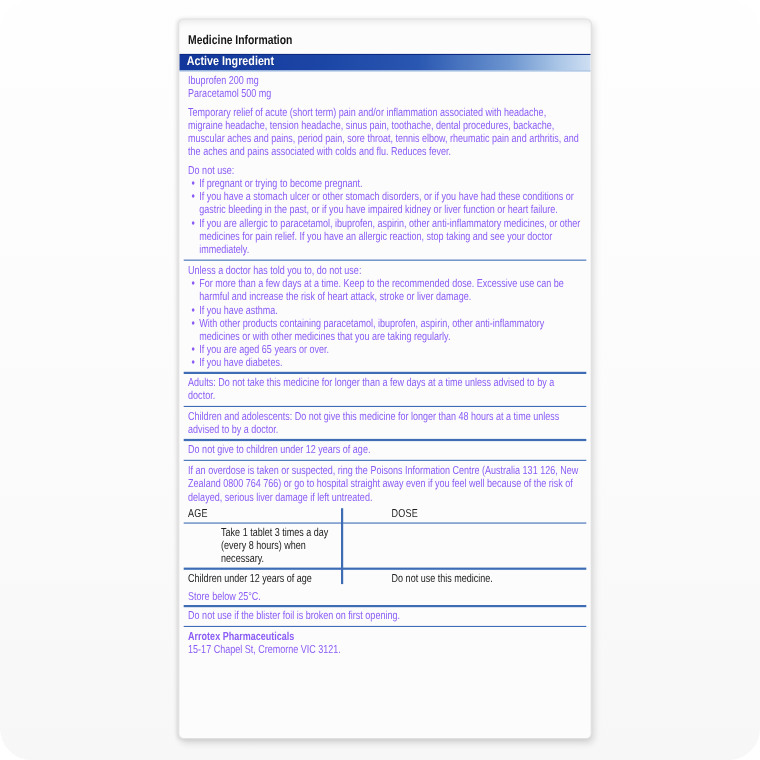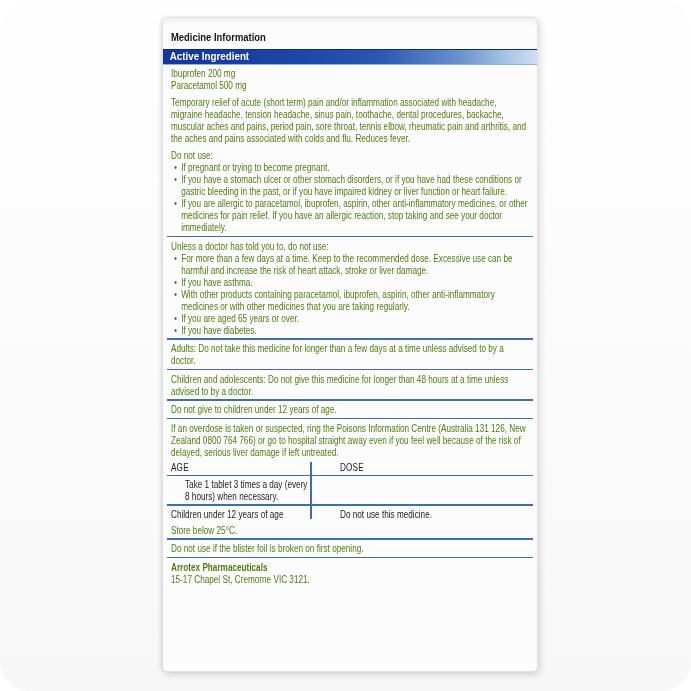--- a/index.html
+++ b/index.html
@@ -45,21 +45,21 @@
   .bar .t {
     display: inline-block;
     color: #ffffff; font-weight: bold; font-size: 11.5px;
     padding-left: 8px;
     transform: scaleX(0.85); transform-origin: 0 50%;
     white-space: nowrap;
     text-shadow: 0 0 1px rgba(0,0,40,0.25);
   }
   .content {
     padding: 2px 8px 3px 8px;
-    color: #4d7c0f;
+    color: #8b5cf6;
   }
   .txt {
     font-size: 10.5px; line-height: 12px;
     transform: scaleX(0.78); transform-origin: 0 0;
     width: 128.2%;
   }
   .gap-s { height: 2px; }
   .rule {
     height: 1.5px; background: #3e6db6;
     margin: 2.5px -4px 2.5px -4px;
@@ -72,21 +72,21 @@
     font-size: 11px;
   }
   
   .dir-table { position: relative; padding: 0 8px; color: #222; }
   .dir-table::before {
     content: "";
     position: absolute; left: 147px; top: 1px; bottom: 3px;
     width: 1.5px; background: #3e6db6;
   }
   .dir-row { display: grid; grid-template-columns: 139px 1fr; gap: 16px; }
-  .dir-row .cell:last-child { padding-left: 14px; }
+  .dir-row .cell:last-child { padding-left: 14px; margin-left: 16px; }
   .dir-rule { height: 1.5px; background: #3e6db6; margin: 2px -4px; }
   .dir-head .txt { letter-spacing: 0.2px; }
   .mfr-name { font-weight: bold; }
   .footer-pad { height: 6px; }
 </style>
 </head>
 <body>
 
 <div class="scene">
   <div class="box">

